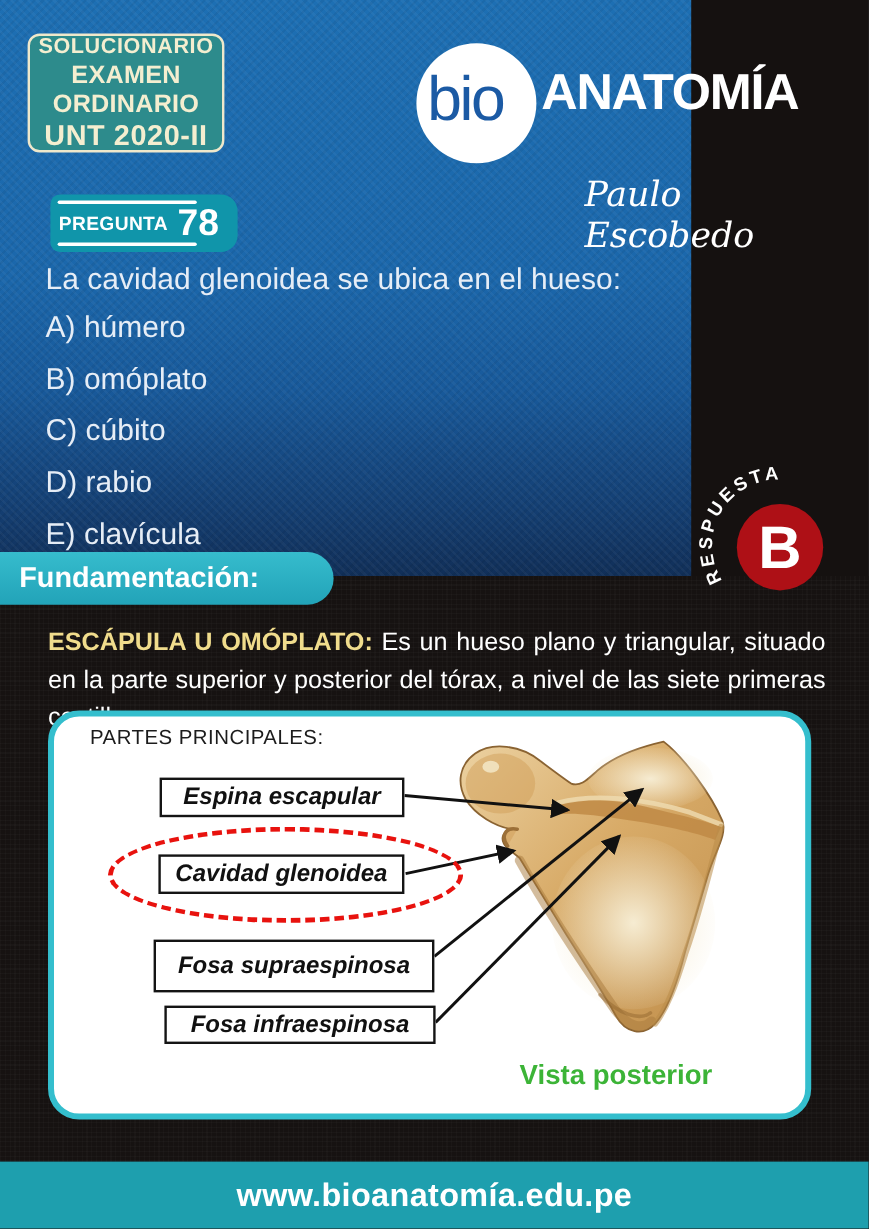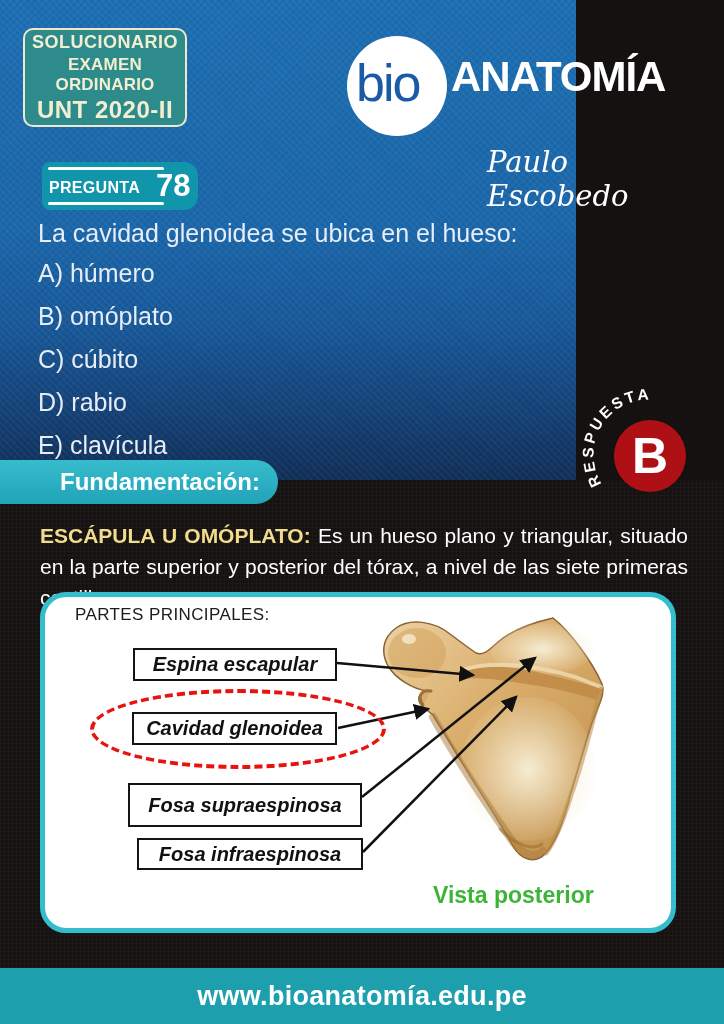--- a/index.html
+++ b/index.html
@@ -11,50 +11,50 @@
     background:
       repeating-linear-gradient(45deg, rgba(255,255,255,0.035) 0 2px, transparent 2px 5px),
       repeating-linear-gradient(-45deg, rgba(0,0,0,0.05) 0 2px, transparent 2px 5px),
       linear-gradient(180deg,#1d6fb3 0%,#1b67ab 48%,#18599a 68%,#143f73 88%,#112f58 100%);}
 
   .exam-badge{position:absolute;left:23px;top:28px;width:164px;height:99px;
     background:#2d8b8c;border:2px solid #efe8cb;border-radius:10px;
     box-sizing:border-box;display:flex;flex-direction:column;justify-content:center;
     align-items:center;color:#f4eed0;text-align:center;}
   .eb1{font-size:18px;font-weight:bold;letter-spacing:.5px;}
-  .eb2{font-size:17px;font-weight:bold;letter-spacing:.2px;margin-top:2px;text-align:center;}
+  .eb2{font-size:21px;font-weight:bold;letter-spacing:.2px;margin-top:2px;text-align:center;}
   .eb3{font-size:24px;font-weight:bold;letter-spacing:.5px;margin-top:1px;}
 
   .logo-circle{position:absolute;left:347px;top:36px;width:100px;height:100px;
     background:#fff;border-radius:50%;}
   .logo-bio{position:absolute;left:9px;top:17px;color:#1b5aa4;
     font-size:52px;font-weight:normal;letter-spacing:-2px;}
   .logo-name{position:absolute;left:451px;top:53px;color:#fff;
     font-size:42px;font-weight:bold;letter-spacing:-1px;}
   .logo-sig{position:absolute;left:487px;top:106px;color:#fff;
     font-family:"DejaVu Serif",serif;font-style:italic;font-size:29px;margin-top:39px;}
 
   .pregunta-banner{position:absolute;left:42px;top:162px;width:156px;height:48px;
     background:#1095aa;border-radius:8px 14px 14px 8px;}
   .rule{position:absolute;left:6px;width:116px;height:3px;background:#fff;border-radius:2px;}
   .rt{top:5px;} .rb{bottom:5px;}
   .qrow{position:absolute;left:7px;top:0;height:48px;display:flex;align-items:center;}
   .qlabel{color:#fff;font-weight:bold;font-size:16px;letter-spacing:.3px;margin-top:4px;}
-  .qnum{color:#fff;font-weight:bold;font-size:31px;margin-left:16px;}
+  .qnum{color:#fff;font-weight:bold;font-size:31px;margin-left:8px;}
 
   .question-text{position:absolute;left:38px;top:219px;color:#e6edf6;font-size:25px;}
   .options{position:absolute;left:38px;top:252px;color:#e6edf6;font-size:25px;}
   .option{line-height:43px;}
 
   .answer-badge{position:absolute;left:572px;top:372px;}
 
   
   .fund-bar{position:absolute;left:0;top:460px;width:278px;height:44px;
     background:linear-gradient(180deg,#36bccd,#22a3b8);border-radius:0 22px 22px 0;
-    color:#fff;font-weight:bold;font-size:24px;line-height:44px;padding-left:60px;
+    color:#fff;font-weight:bold;font-size:24px;line-height:44px;padding-left:16px;
     box-sizing:border-box;z-index:5;}
 
   
   .dark-section{position:absolute;left:0;top:480px;width:724px;height:488px;
     background:
       repeating-linear-gradient(0deg, rgba(255,255,255,0.025) 0 1px, transparent 1px 4px),
       repeating-linear-gradient(90deg, rgba(255,255,255,0.02) 0 1px, transparent 1px 4px),
       #161211;}
   .fund-text{position:absolute;left:40px;top:40px;width:648px;margin:0;
     color:#fff;font-size:21px;line-height:31px;text-align:justify;}

